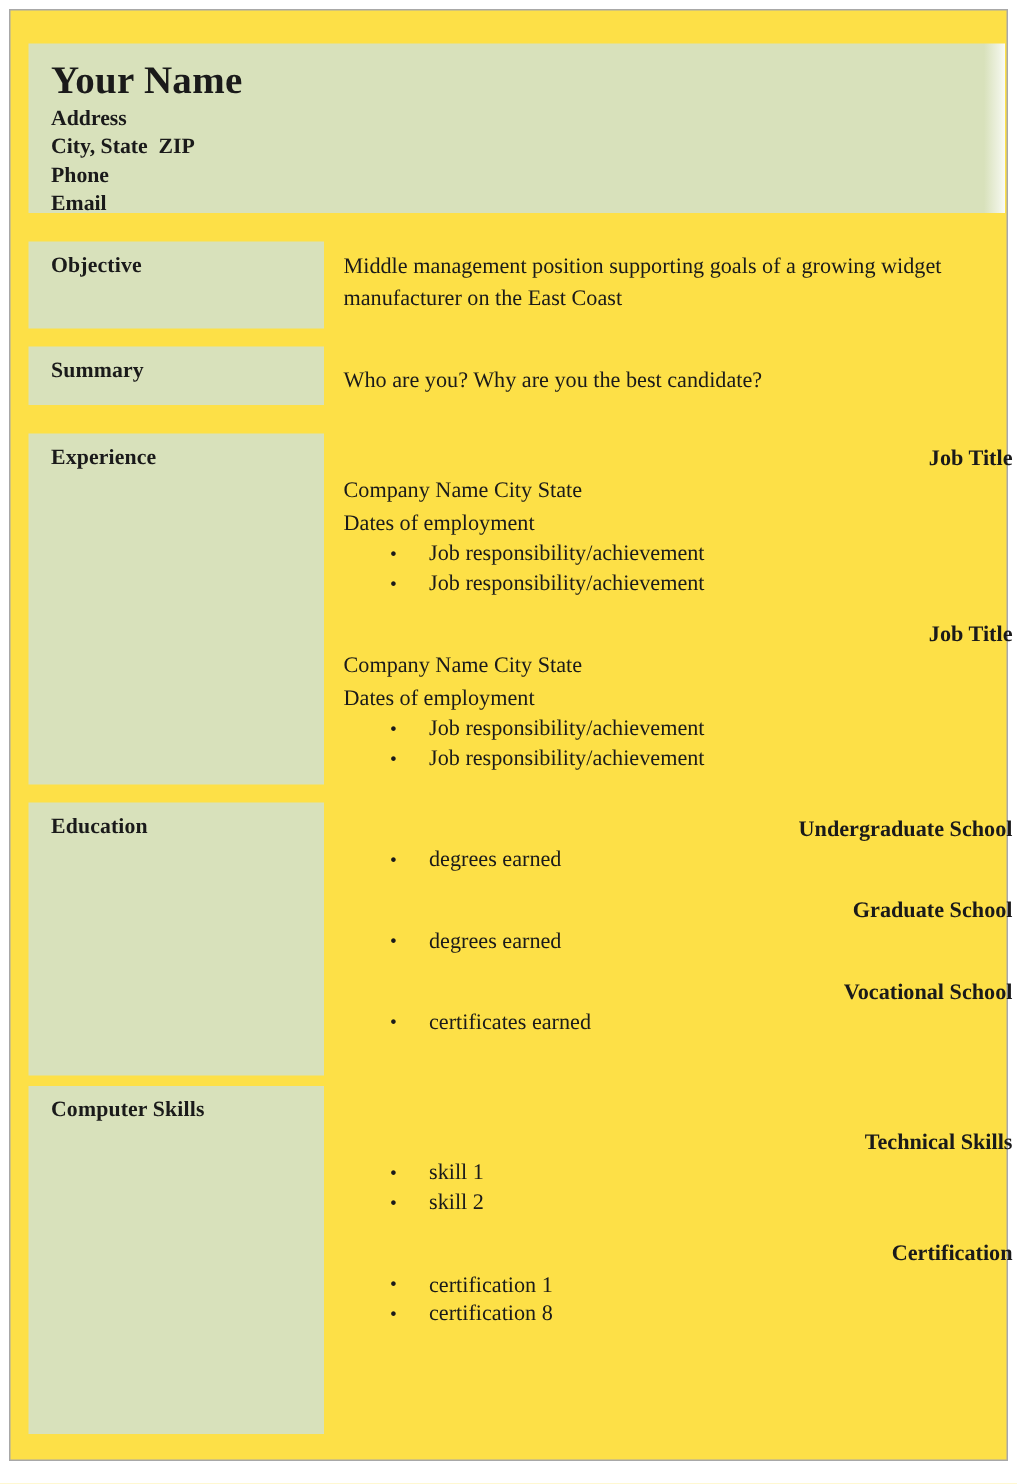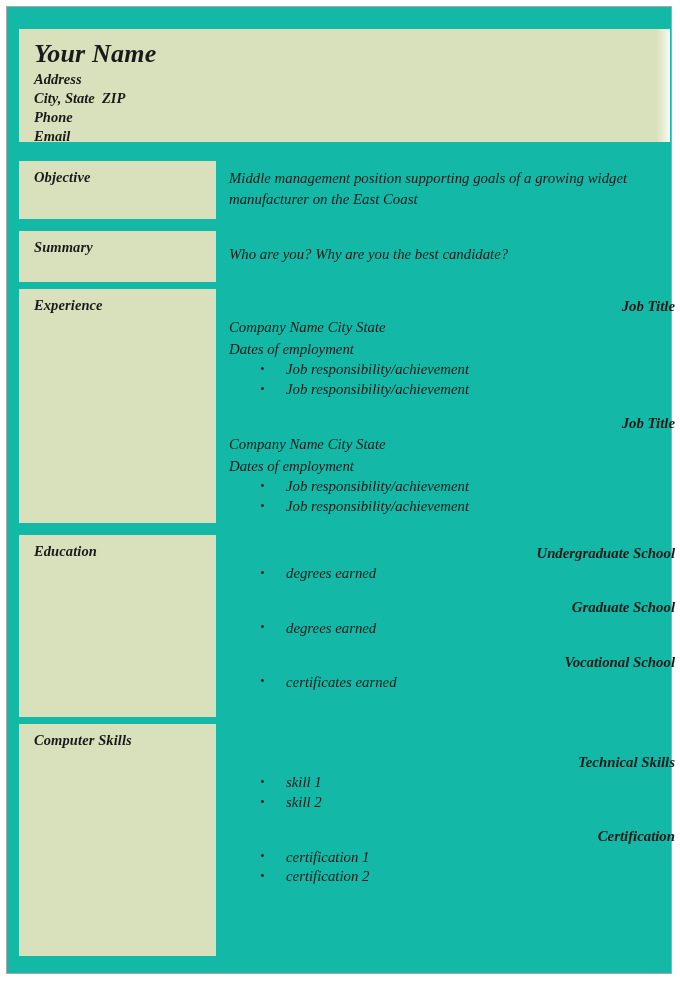--- a/index.html
+++ b/index.html
@@ -17,23 +17,22 @@
   }
 
   
   #page-frame {
     position: absolute;
     left: 6px;
     top: 6px;
     width: 666px;
     height: 968px;
     border: 1px solid #a8a8a8;
-    background: #14b8a6;
+    background: #fde047;
     box-sizing: border-box;
-    font-style: italic;
   }
 
   
   .section {
     position: absolute;
     left: 12px;
   }
   .label-block {
     position: absolute;
     left: 0;
@@ -149,21 +148,21 @@
   <div class="section" style="top:154px; width:651px; height:58px;">
     <div class="label-block" style="height:58px;">
       <div class="label-text">Objective</div>
     </div>
     <div class="content-block" style="top:7px;">
       <p class="para">Middle management position supporting goals of a growing widget manufacturer on the East Coast</p>
     </div>
   </div>
 
   <div class="section" style="top:224px; width:651px; height:47px;">
-    <div class="label-block" style="height:51px;">
+    <div class="label-block" style="height:39px;">
       <div class="label-text">Summary</div>
     </div>
     <div class="content-block" style="top:13px;">
       <p class="para">Who are you? Why are you the best candidate?</p>
     </div>
   </div>
 
   <div class="section" style="top:282px; width:651px; height:234px;">
     <div class="label-block" style="height:234px;padding-left:12px;">
       <div class="label-text">Experience</div>
@@ -235,20 +234,20 @@
           <li>skill 1</li>
           <li>skill 2</li>
         </ul>
       </div>
 
 
       <div class="edu-group">
         <div class="sub-head">Certification</div>
         <ul class="bullets">
           <li>certification 1</li>
-          <li>certification 2</li>
+          <li>certification 8</li>
         </ul>
       </div>
 
     </div>
   </div>
 
 </div>
 
 </body></html>

